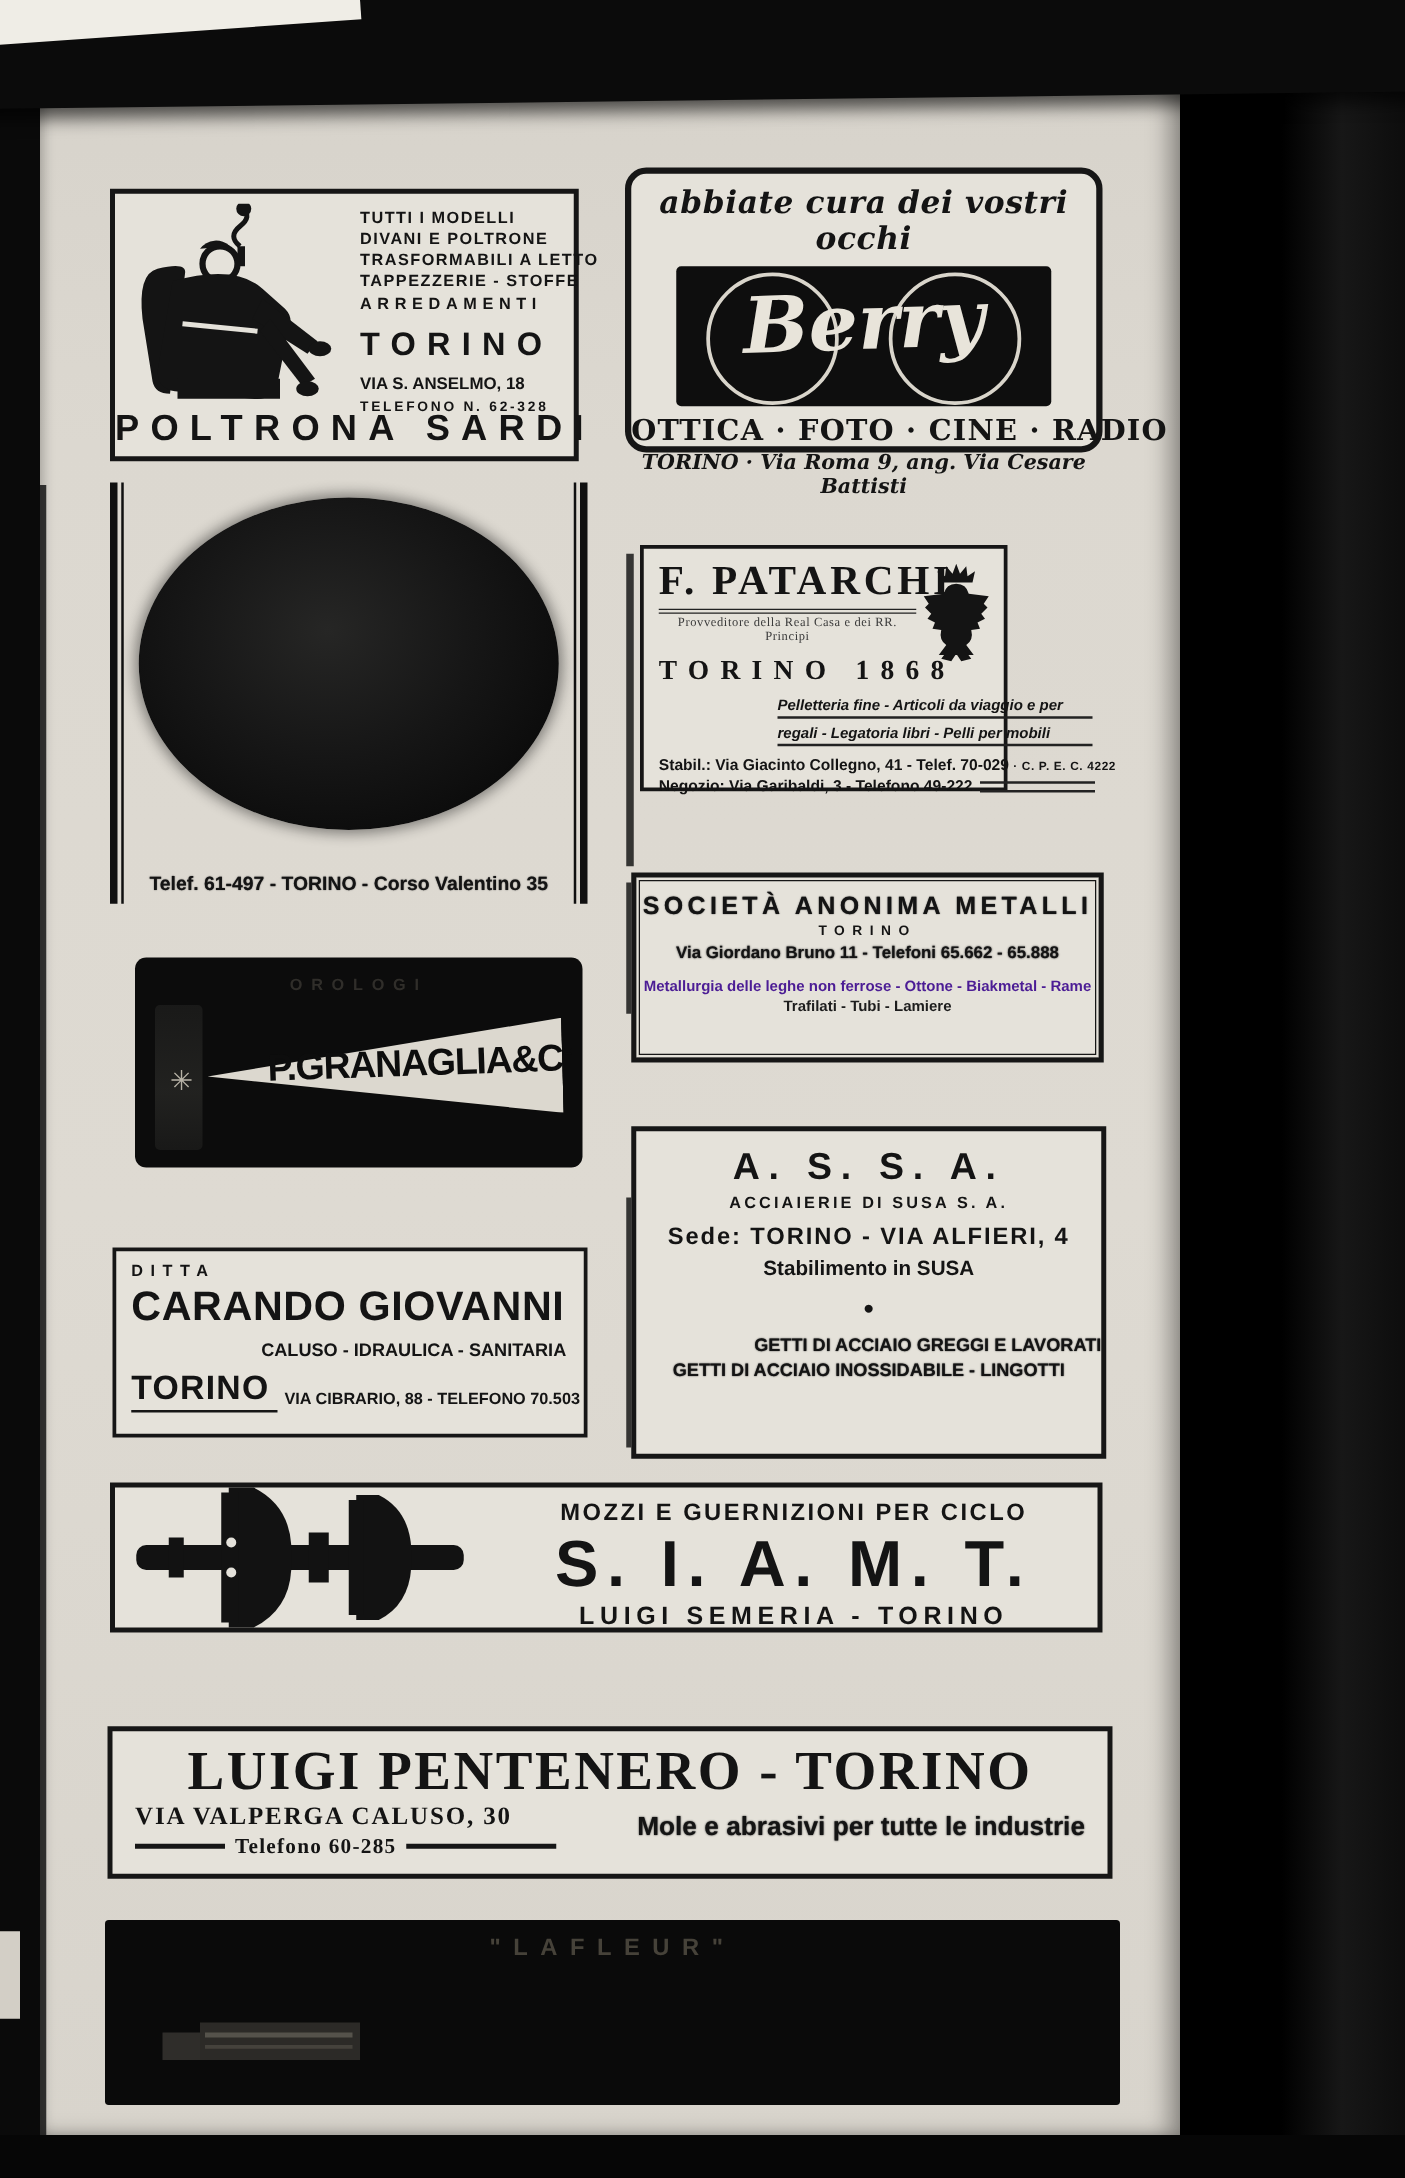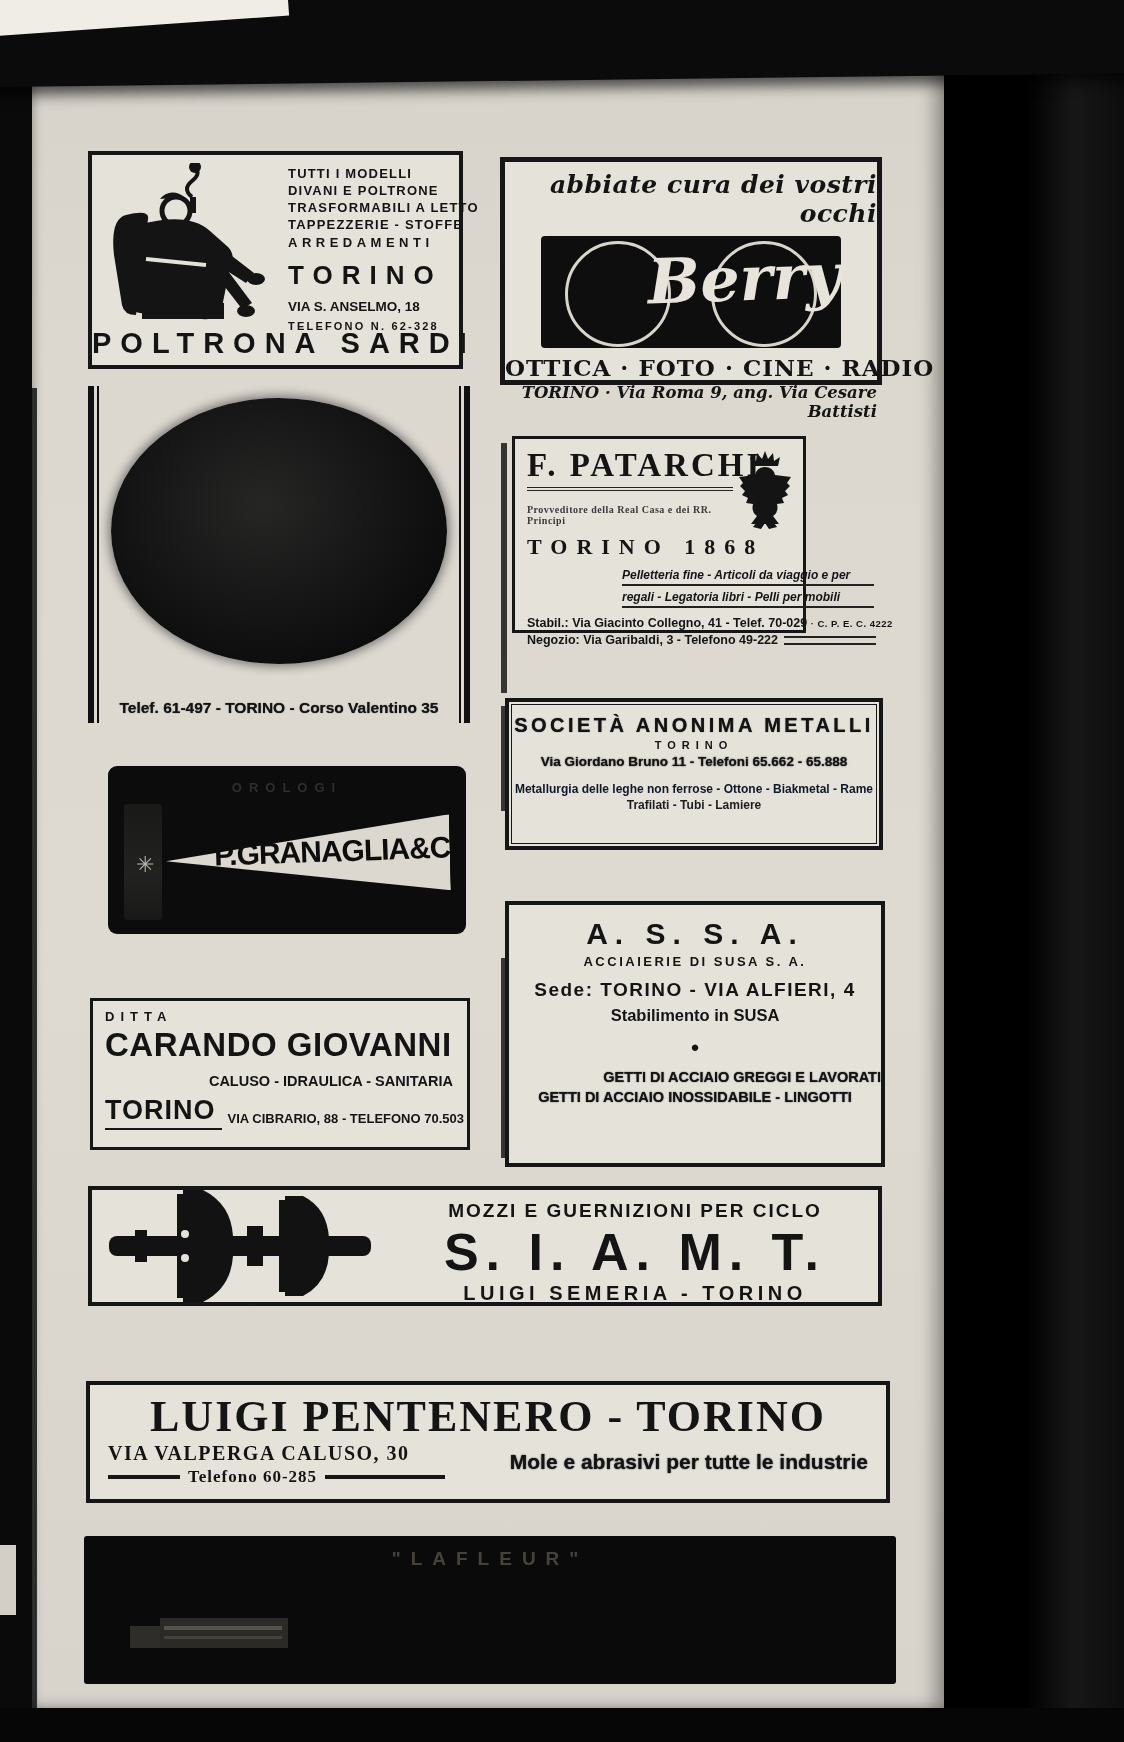--- a/index.html
+++ b/index.html
@@ -31,21 +31,21 @@
   .ps-ill{position:absolute;left:6px;top:8px;width:178px;height:160px;}
   .ps-text{position:absolute;left:196px;top:10px;width:168px;line-height:1.32;}
   .ps-line{font-size:13px;font-weight:bold;letter-spacing:1.2px;white-space:nowrap;}
   .ps-line.sp{letter-spacing:4.5px;}
   .ps-city{font-size:26px;font-weight:bold;letter-spacing:9px;margin-top:7px;}
   .ps-addr{font-size:13.5px;font-weight:bold;margin-top:6px;white-space:nowrap;}
   .ps-tel{font-size:11px;font-weight:bold;letter-spacing:2.2px;margin-top:3px;}
   .ps-name{position:absolute;left:0;bottom:5px;width:100%;text-align:center;font-size:29px;
            font-weight:bold;letter-spacing:9px;white-space:nowrap;}
   
-  .ad.berry{left:470px;top:99px;width:382px;height:228px;border-width:5px;text-align:right;}
+  .ad.berry{left:470px;top:76px;width:382px;height:228px;border-width:5px;text-align:center;border-radius:17px;}
   .br-tag{font-family:"DejaVu Serif",serif;font-style:italic;font-weight:bold;font-size:25px;
           margin-top:8px;letter-spacing:.5px;}
   .br-box{position:relative;width:300px;height:112px;margin:8px auto 6px auto;background:#0e0e0e;border-radius:4px;}
   .br-circle{position:absolute;top:5px;width:100px;height:100px;border:3px solid #d9d5cb;border-radius:50%;}
   .br-circle.c1{left:24px;}  .br-circle.c2{right:24px;}
   .br-logo{position:absolute;left:0;top:8px;width:100%;font-family:"DejaVu Serif",serif;font-style:italic;
            font-weight:bold;font-size:62px;color:#e8e4da;transform:rotate(-2deg);}
   .br-serv{font-family:"DejaVu Serif",serif;font-weight:bold;font-size:23px;letter-spacing:1px;white-space:nowrap;}
   .br-addr{font-family:"DejaVu Serif",serif;font-style:italic;font-weight:bold;font-size:16.5px;margin-top:2px;}
   
@@ -56,39 +56,39 @@
   .oval-img{position:absolute;left:50%;top:12px;transform:translateX(-50%);width:336px;height:266px;
             border-radius:50%;background:radial-gradient(ellipse at 45% 40%,#262625 0%,#161616 45%,#0b0b0b 78%);
             box-shadow:0 0 10px 3px rgba(15,15,15,.45);}
   .oval-cap{position:absolute;left:0;bottom:6px;width:100%;text-align:center;font-size:15.5px;font-weight:bold;
             text-shadow:0 0 1px #333;white-space:nowrap;}
   
   .ad.patarchi{left:482px;top:378px;width:294px;height:197px;padding:8px 12px;}
   .pt-head{width:78%;}
   .pt-title{font-family:"Liberation Serif",serif;font-weight:bold;font-size:33px;letter-spacing:3px;
             text-align:center;border-bottom:4px double #222;padding-bottom:3px;white-space:nowrap;}
-  .pt-sub{font-family:"Liberation Serif",serif;font-size:10px;font-weight:bold;color:#3a3a3a;
-          margin-top:13px;letter-spacing:.5px;}
+  .pt-sub{font-family:"Liberation Serif",serif;font-size:10px;font-weight:normal;color:#3a3a3a;
+          text-align:center;margin-top:2px;letter-spacing:.5px;}
   .pt-city{font-family:"Liberation Serif",serif;font-weight:bold;font-size:22px;letter-spacing:9px;margin-top:8px;}
   .pt-eagle{position:absolute;right:10px;top:10px;}
   .pt-products{margin:8px 0 0 95px;width:252px;}
   .pt-pline{font-style:italic;font-weight:bold;font-size:12px;border-bottom:2px solid #222;
             padding-bottom:2px;margin-bottom:4px;white-space:nowrap;}
   .pt-stabil{font-size:12.5px;font-weight:bold;margin-top:8px;white-space:nowrap;}
   .pt-code{font-size:9.5px;letter-spacing:.5px;}
   .pt-negozio{font-size:12.5px;font-weight:bold;margin-top:3px;white-space:nowrap;}
   .dline{display:inline-block;width:92px;height:5px;border-top:2px solid #222;border-bottom:2px solid #222;
          vertical-align:middle;margin-left:6px;}
   
   .ad.metalli{left:475px;top:640px;width:378px;height:152px;border-width:4px;text-align:center;
               box-shadow:inset 0 0 0 2px #e5e2da, inset 0 0 0 3px #161616;}
   .mt-name{font-size:20px;font-weight:bold;letter-spacing:3.5px;margin-top:12px;text-shadow:0 0 1px #222;white-space:nowrap;}
   .mt-city{font-size:11px;font-weight:bold;letter-spacing:6px;margin-top:2px;}
   .mt-addr{font-size:13.5px;font-weight:bold;margin-top:3px;text-shadow:0 0 1.5px #222;white-space:nowrap;}
-  .mt-d1{font-size:12px;font-weight:bold;margin-top:13px;color:#0f172a;white-space:nowrap;}
+  .mt-d1{font-size:12px;font-weight:bold;margin-top:13px;color:#4c1d95;white-space:nowrap;}
   .mt-d2{font-size:12px;font-weight:bold;margin-top:2px;color:#1d1d1d;}
   
   .ad.granaglia{left:78px;top:708px;width:358px;height:168px;background:#0c0c0c;border:none;border-radius:9px;}
   .gr-faint{position:absolute;left:0;top:14px;width:100%;text-align:center;color:#302e2a;
             font-size:13px;letter-spacing:7px;font-weight:bold;}
   .gr-statue{position:absolute;left:16px;top:38px;width:38px;height:116px;
              background:linear-gradient(180deg,#1b1b1a,#242422 60%,#1a1a19);opacity:.9;border-radius:4px;}
   .gr-star{position:absolute;left:28px;top:86px;color:#b7b2a6;font-size:22px;}
   .gr-pennant{position:absolute;left:58px;top:52px;width:284px;height:76px;background:#dcd8cf;
               clip-path:polygon(0 52%,100% 0,100% 100%);transform:rotate(-1.5deg);}

